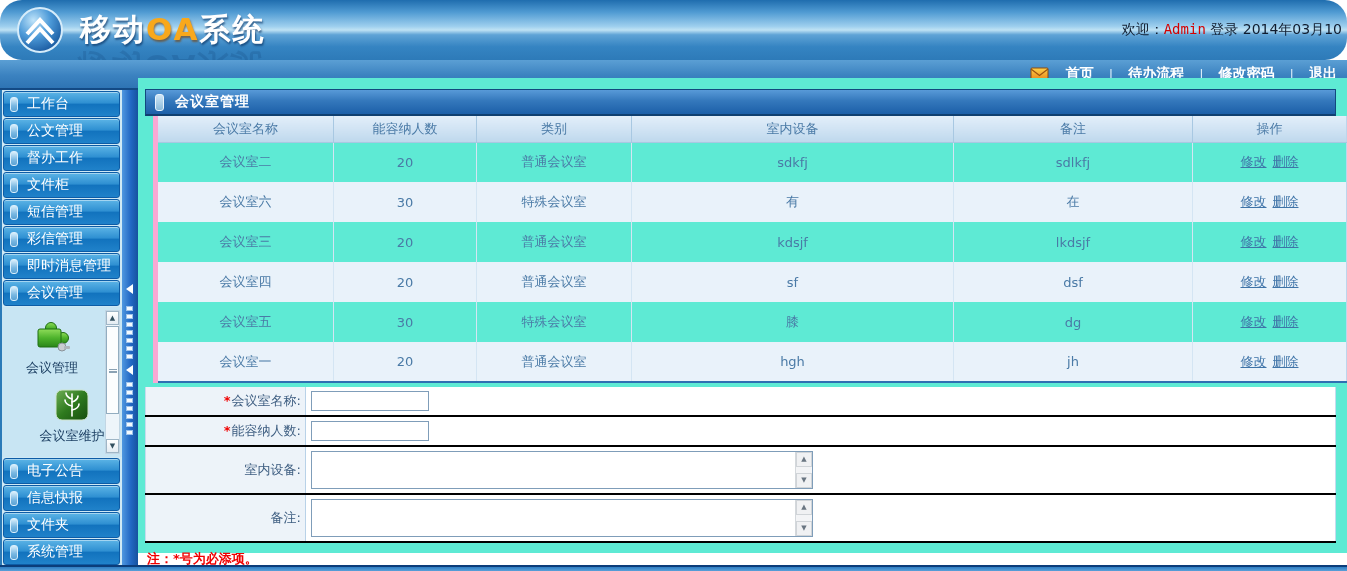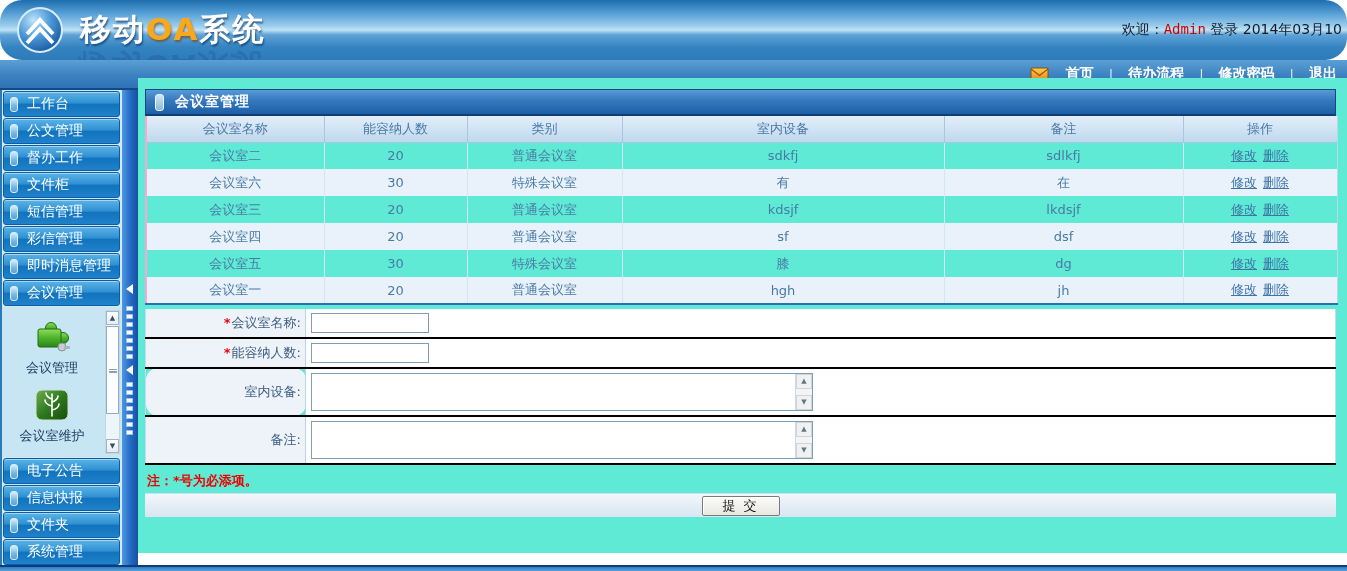--- a/index.html
+++ b/index.html
@@ -33,21 +33,21 @@
     background:linear-gradient(180deg,#5cb4e6 0%,#2f90d2 45%,#1273be 52%,#2082ca 100%);
     box-shadow:inset 0 1px 0 rgba(255,255,255,.45);
     display:flex; align-items:center; cursor:pointer; }
   .menu-btn .bullet { width:8px; height:15px; margin:0 9px 0 6px; border-radius:3px;
     border:1px solid #d8eefc; background:linear-gradient(180deg,#d9effc 0%,#79b8e2 60%,#5aa2d4 100%); }
   .menu-btn .mlabel { color:#fff; font-size:14px; white-space:nowrap; }
   .submenu { position:relative; height:150px; background:#c8e5f3; }
   .sub-item { width:100px; text-align:center; cursor:pointer; }
   .sub-item .slabel { display:block; font-size:13px; color:#173a5e; margin-top:2px; }
   .sub-item.first { padding-top:10px; }
-  .sub-item.second { padding-top:12px; }
+  .sub-item.second { padding-top:12px;margin-left:20px; }
   
   .sb { position:absolute; right:2px; top:3px; bottom:3px; width:15px; background:#eef5fa; border:1px solid #c2d6e4; }
   .sb-btn { position:absolute; left:0; width:13px; height:14px; background:linear-gradient(180deg,#ffffff,#e4ecf2);
     border:1px solid #9fb6c6; font-size:7px; color:#33505f; text-align:center; line-height:12px; cursor:pointer; }
   .sb-up { top:0; } .sb-down { bottom:0; }
   .sb-thumb { position:absolute; left:0; top:15px; width:13px; height:88px; background:#fbfdfe; border:1px solid #92adc0; cursor:pointer; }
   .sb-grip { position:absolute; left:2px; top:42px; width:8px; border-top:1px solid #8aa2b4; border-bottom:1px solid #8aa2b4; height:4px; }
   .sb-grip:before { content:""; position:absolute; left:0; top:1px; width:8px; border-top:1px solid #8aa2b4; }
 
   
@@ -63,26 +63,26 @@
   .panel { width:1191px; margin-left:7px; }
   .panel-hd { height:27px; display:flex; align-items:center;
     background:linear-gradient(180deg,#589ad8 0%,#3478bc 45%,#1c5fa8 100%);
     border:1px solid #12487e; border-bottom:2px solid #0f3f70; }
   .panel-hd .pill { width:9px; height:17px; margin:0 11px 0 9px; border-radius:3px;
     border:1px solid #e8f4fc; background:linear-gradient(180deg,#cfe6f6,#8abada); }
   .panel-hd .ptitle { color:#fff; font-size:14px; font-weight:bold; letter-spacing:1px; }
   .p1 { margin-top:11px; }
 
   table.rooms { width:100%; border-collapse:collapse; table-layout:fixed;
-    border-left:2px solid #f9a8d4; border-right:1px solid #bcd6ec; border-bottom:2px solid #2e6fb2; }
+    border-left:5px solid #f9a8d4; border-right:1px solid #bcd6ec; border-bottom:2px solid #2e6fb2;margin-left:8px; }
   table.rooms th { height:26px; font-size:13px; font-weight:normal; color:#4a7aa6;
     background:linear-gradient(180deg,#e2eef9 0%,#cfe2f3 55%,#bed8ec 100%);
     border-right:1px solid #a8c8e2; border-bottom:1px solid #a8c8e2; }
   table.rooms th:last-child { border-right:none; }
-  table.rooms td { height:27px; font-size:13px; color:#4a7aa6; text-align:center;
+  table.rooms td { height:40px; font-size:13px; color:#4a7aa6; text-align:center;
     border-right:1px solid #d4e5f3; }
   table.rooms td:last-child { border-right:none; }
   table.rooms tr.alt td { background:#e9f2fa; }
   table.rooms a { color:#3f74a8; text-decoration:underline; cursor:pointer; }
   table.rooms a + a { margin-left:6px; }
 
   .p2 { margin-top:4px; }
   table.form { width:100%; border-collapse:collapse; table-layout:fixed;
     border-left:1px solid #c6dbee; border-right:1px solid #c6dbee; }
   table.form td { border-bottom:2px solid #000000; font-size:13px; }
@@ -397,21 +397,21 @@
         </tr>
         <tr>
           <td class="flabel">
             <span class="req">*</span><span>能容纳人数:</span>
           </td>
           <td class="ffield">
             <input class="txt" type="text" value="" style="">
           </td>
         </tr>
         <tr>
-          <td class="flabel" style="height:46px;border-radius:12px;">
+          <td class="flabel" style="height:46px;">
             <span>室内设备:</span>
           </td>
           <td class="ffield">
             <div class="ta-box">
               <textarea style=""></textarea>
               <div class="ta-sb">
                 <div class="arrow a-up">▲</div>
                 <div class="arrow a-down">▼</div>
               </div>
             </div>

